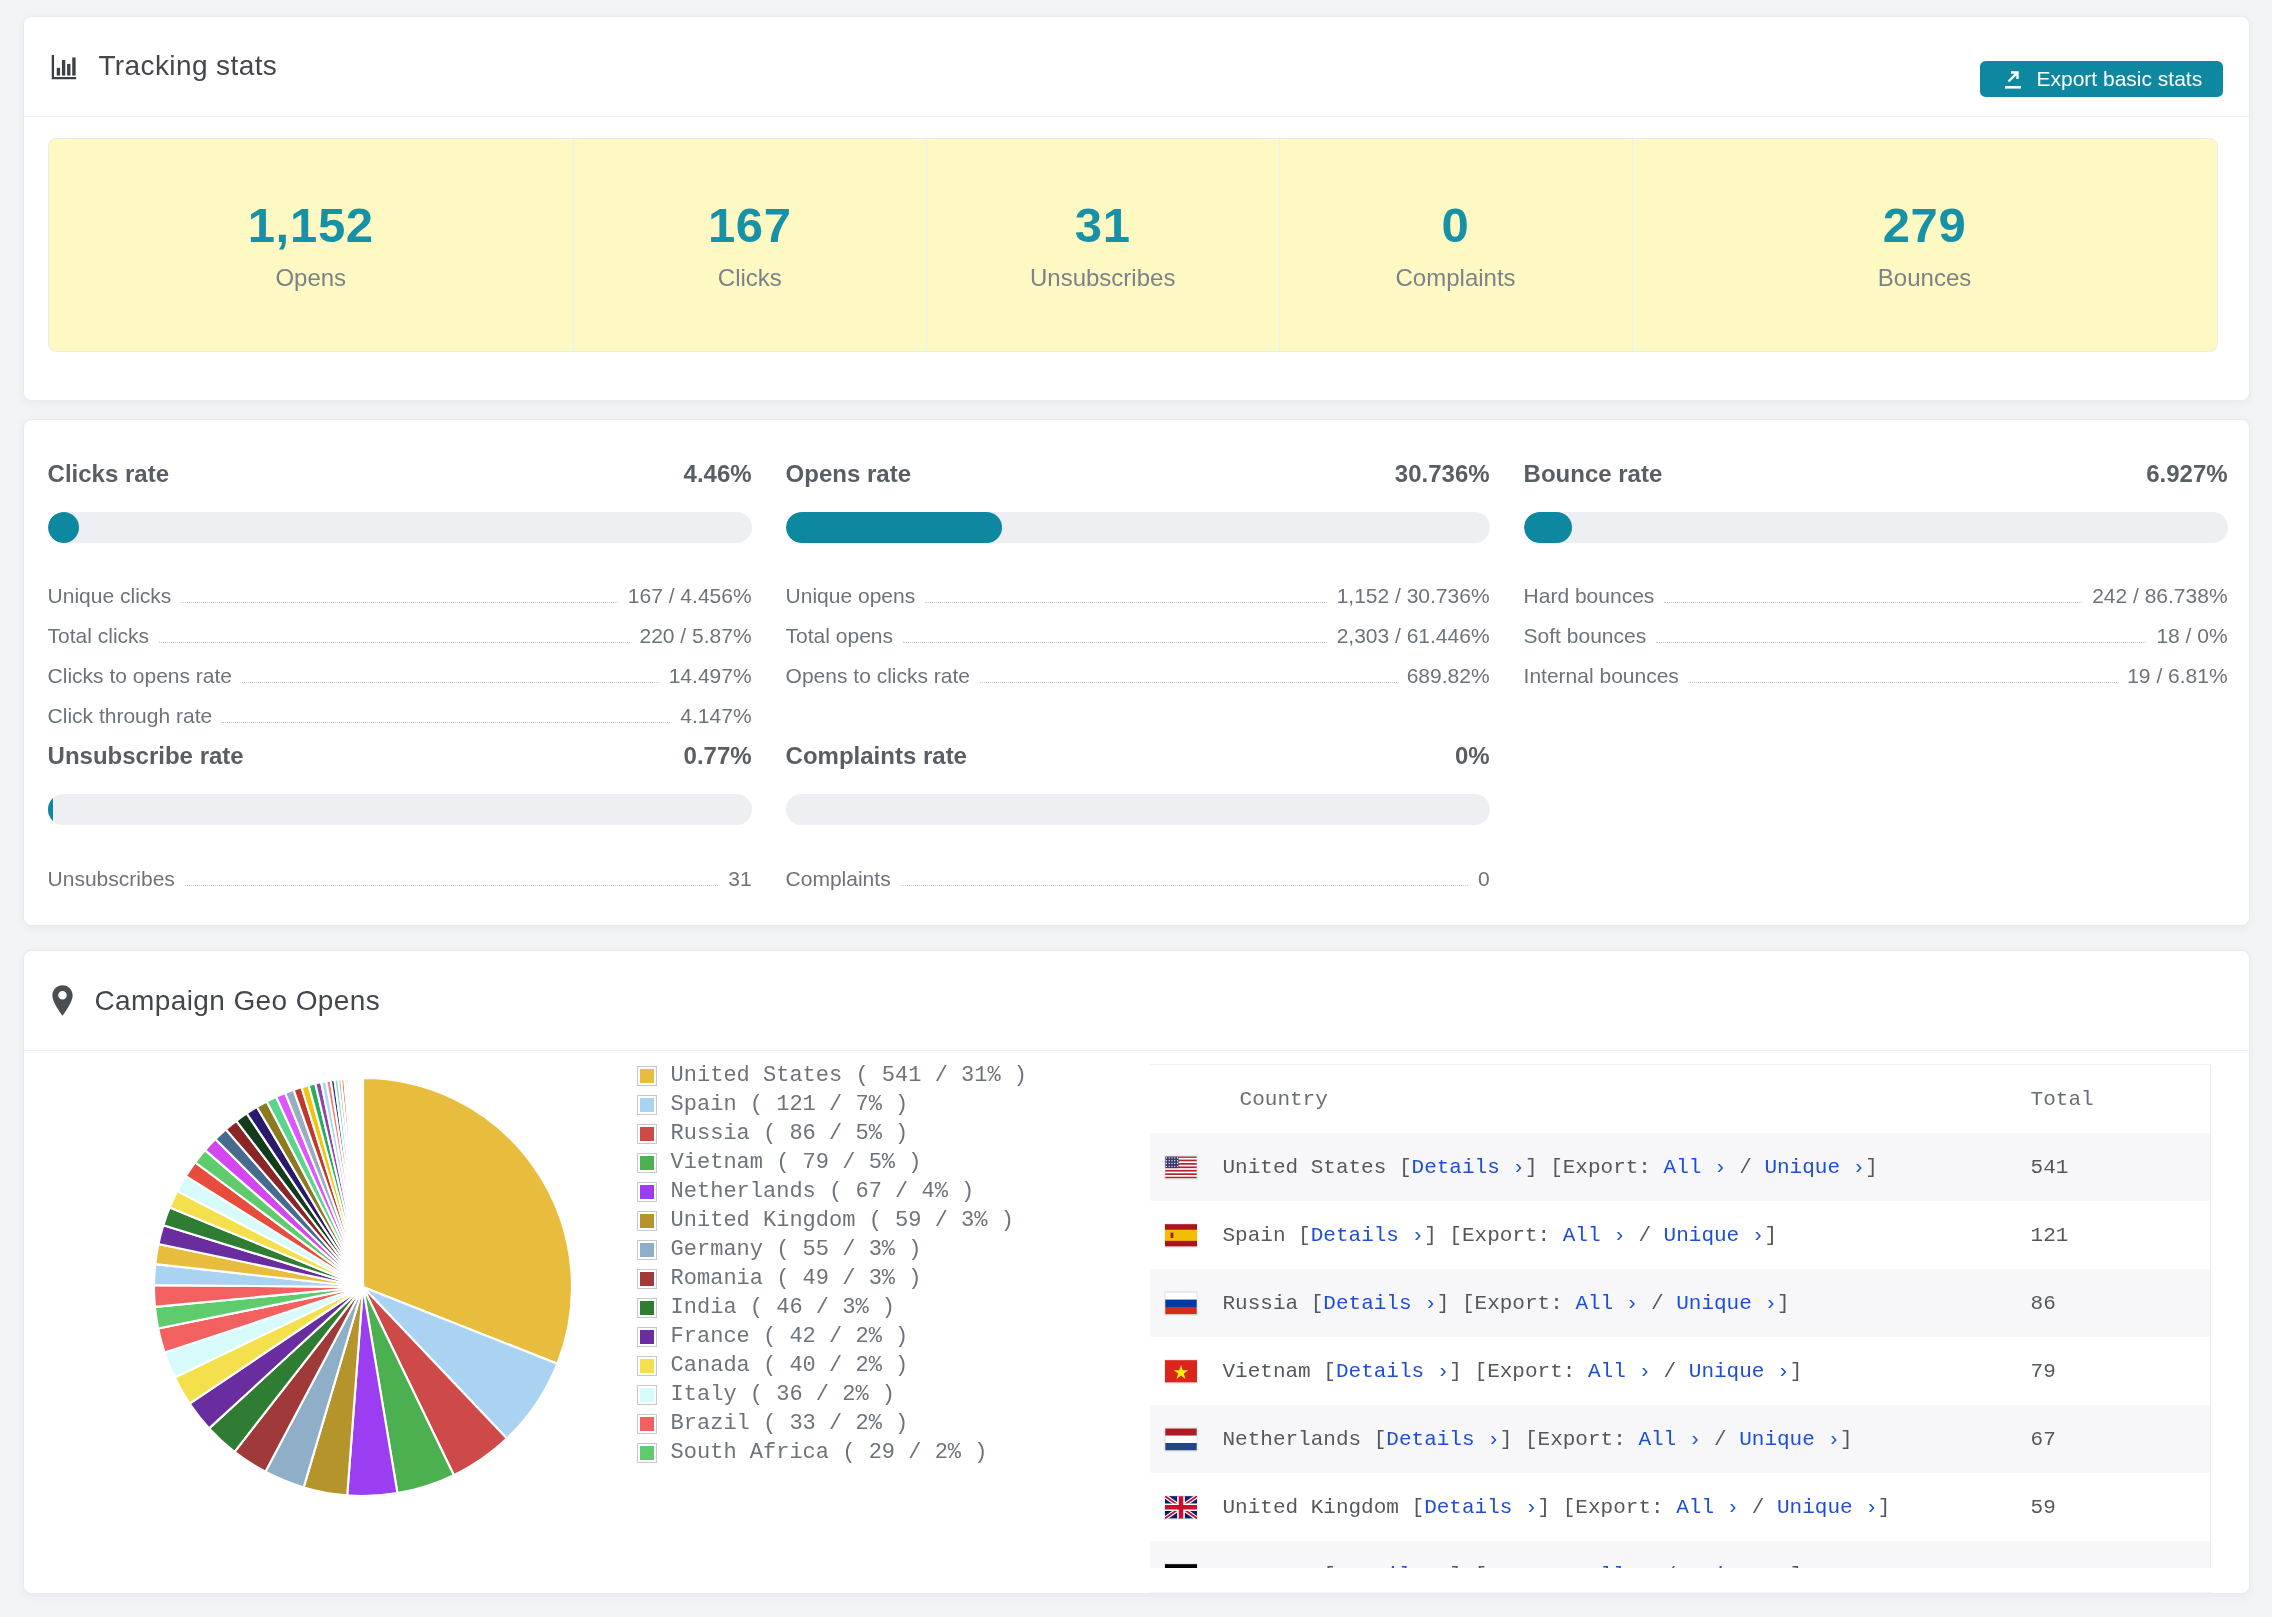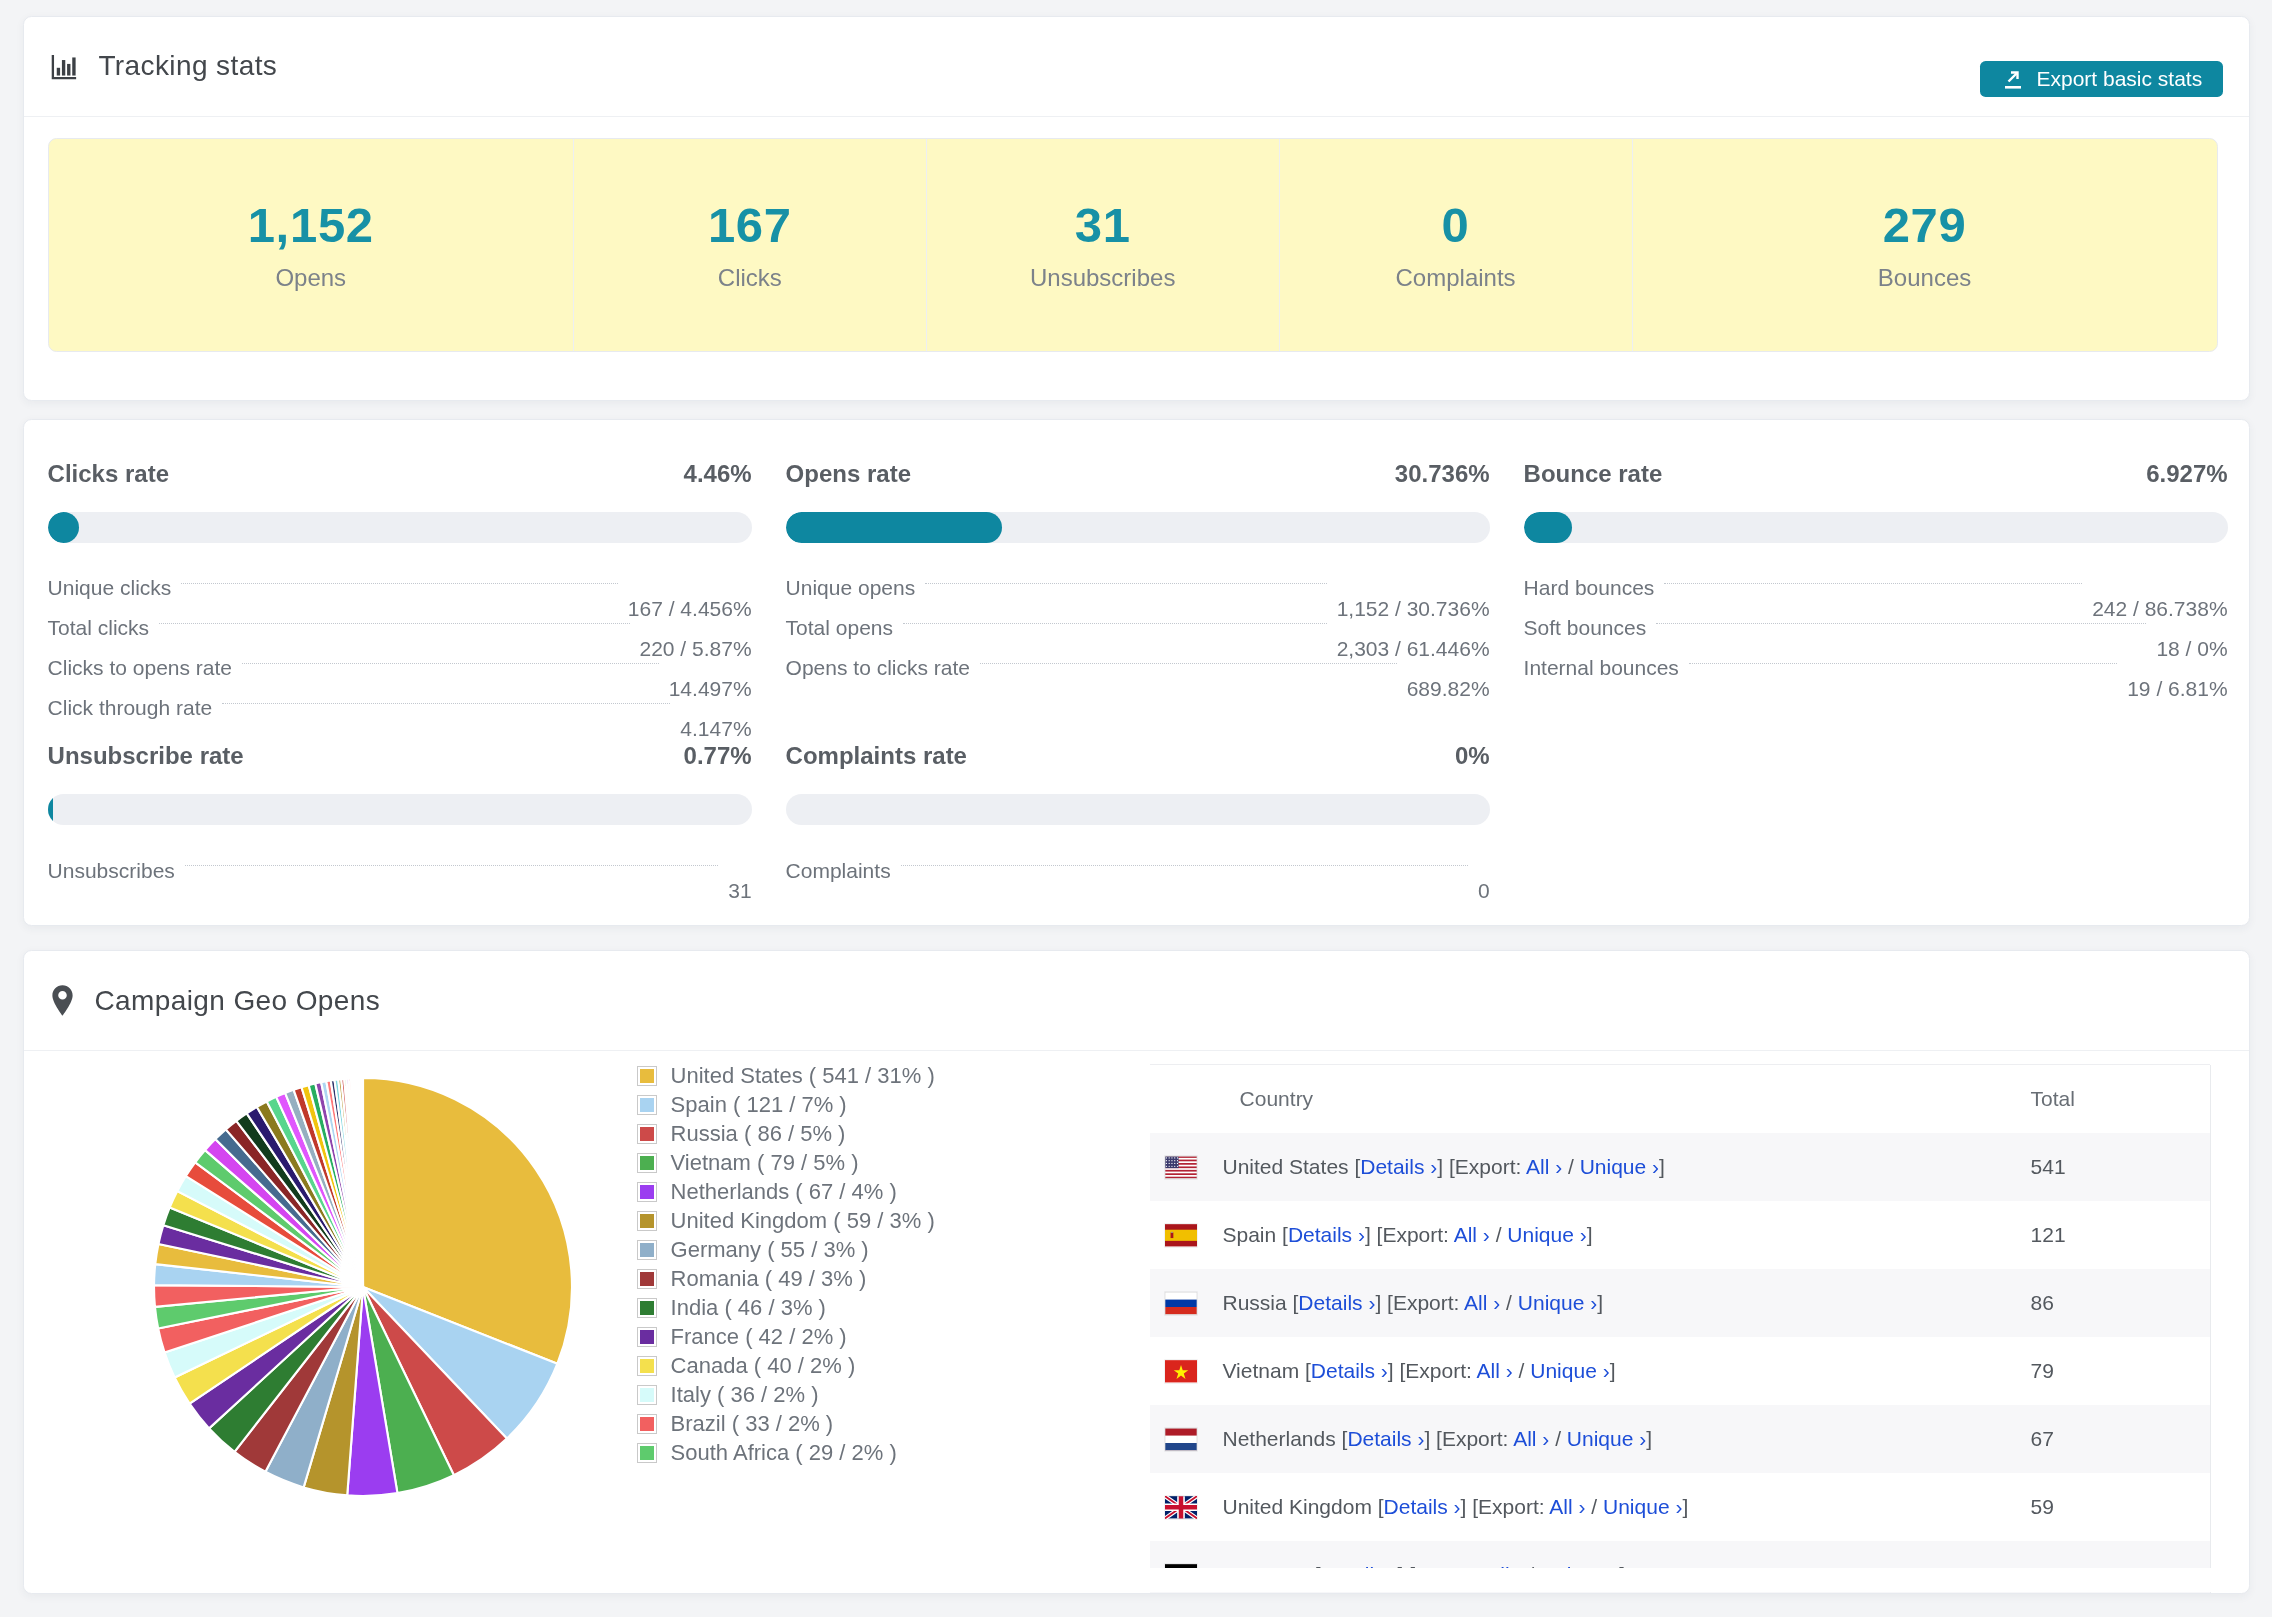--- a/index.html
+++ b/index.html
@@ -57,26 +57,26 @@
     column-gap:34px;row-gap:14px;padding:40px 21px 0 24px;
   }
   .rate-head{display:flex;justify-content:space-between;align-items:baseline;}
   .rate-title,.rate-pct{font-size:24px;font-weight:bold;color:#595e64;}
   .rate-bar{
     margin-top:24px;height:31px;background:#edeff3;border-radius:15.5px;
     overflow:hidden;position:relative;
   }
   .rate-fill{height:100%;background:#0e87a0;border-radius:15.5px;}
   .rate-rows{margin-top:25.4px;}
-  .rate-row{display:flex;align-items:center;height:40px;font-size:21px;color:#6d737b;}
+  .rate-row{display:flex;align-items:flex-end;height:40px;font-size:21px;color:#6d737b;}
   .rate-row .leader{flex:1;border-bottom:1.4px dotted #c3c8cf;margin:0 10px;position:relative;top:-5px;}
   .rate-row .rv{white-space:nowrap;margin-top:41px;}
 
   
-  .geo-body{position:relative;height:541px;}
+  .geo-body{position:relative;height:541px;font-family:Liberation Mono, monospace;}
   #pie-svg{position:absolute;left:106px;top:2.8px;}
   #legend{
     position:absolute;left:613px;top:10px;list-style:none;margin:0;padding:0;
     font-size:22px;color:#6d737b;
   }
   #legend li{display:flex;align-items:center;height:29px;}
   .sw{
     width:20px;height:20px;border:1.4px solid #c9c9c9;background:#fff;
     display:inline-flex;align-items:center;justify-content:center;margin-right:14px;
     box-sizing:border-box;flex:none;

